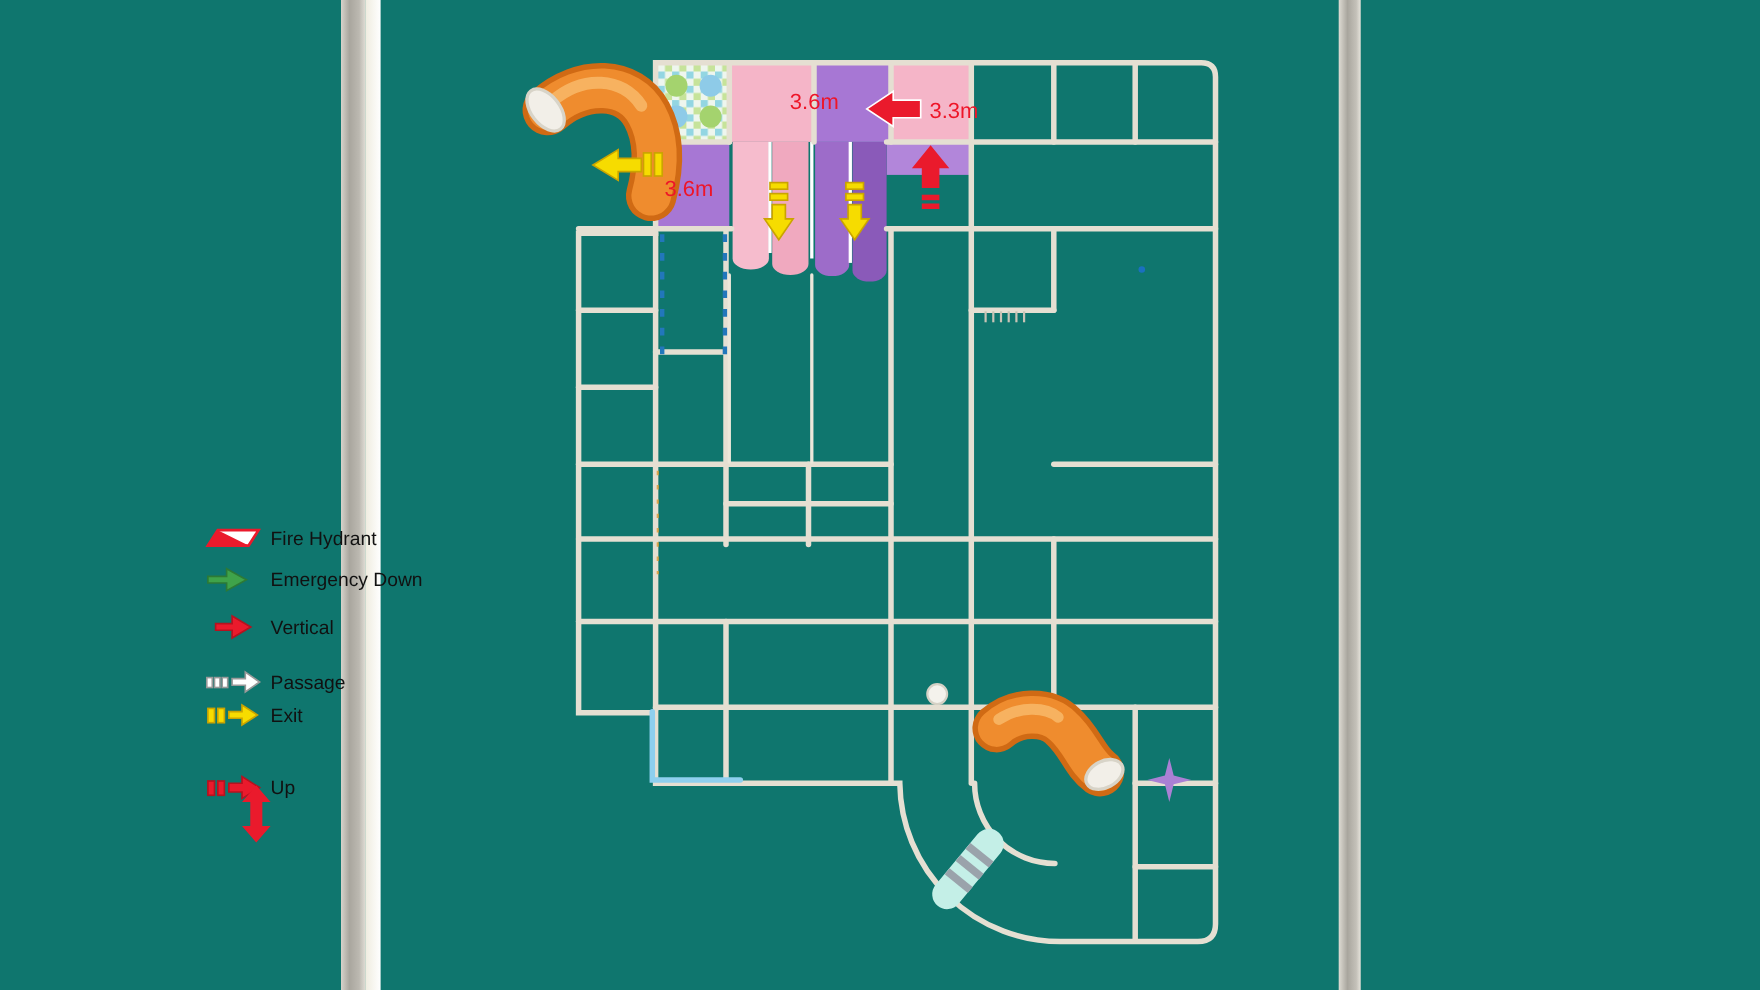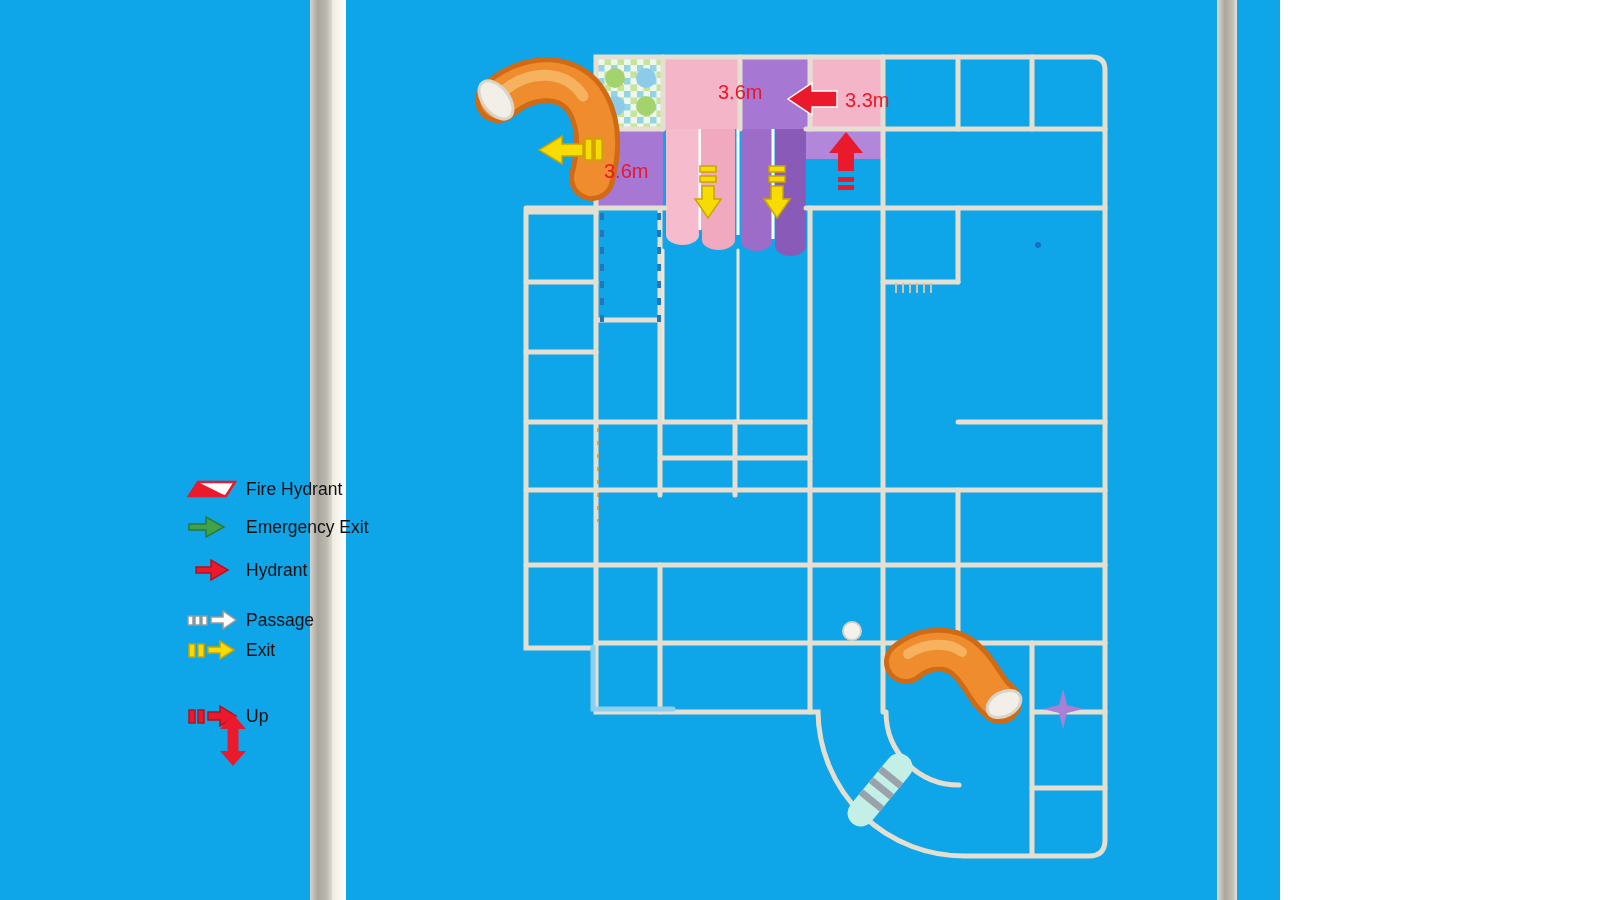--- a/index.html
+++ b/index.html
@@ -1,16 +1,16 @@
 <!DOCTYPE html>
 <html><head>
 <meta charset="utf-8">
 <style>
   html,body{margin:0;padding:0;background:#ffffff;}
-  .canvas{position:relative;width:1280px;height:900px;background:#0ea5e9;overflow:hidden;
+  .canvas{position:relative;width:1600px;height:900px;background:#0f766e;overflow:hidden;
           font-family:"Liberation Sans",sans-serif;}
   .side-bar{position:absolute;top:0;height:900px;}
   .side-bar.left{left:310px;width:22px;
      background:linear-gradient(90deg,#d6d3cb,#a9a69e 35%,#bcb9b1 75%,#dedbd3);}
   .side-bar.left-shadow{left:332px;width:14px;background:linear-gradient(90deg,#efecdf,#ffffff);}
   .side-bar.right{left:1217px;width:20px;
      background:linear-gradient(90deg,#dedbd3,#a9a69e 40%,#c4c1b9 80%,#e6e3db);}
   .plan{position:absolute;left:0;top:0;width:1600px;height:900px;}
   .legend{position:absolute;left:0;top:0;width:400px;height:900px;text-decoration:underline;}
   .legend-row{position:absolute;left:186px;display:flex;align-items:center;height:26px;}
@@ -187,30 +187,30 @@
       </span>
       <span class="llabel">Fire Hydrant</span>
     </div>
 
     <div class="legend-row" style="top:514px">
       <span class="licon">
         <svg width="44" height="24" viewBox="0 0 44 24">
           <polygon points="3,9 20,9 20,2 38,12 20,22 20,15 3,15" fill="#3fa34a" stroke="#2c7a36" stroke-width="1.5"></polygon>
         </svg>
       </span>
-      <span class="llabel">Emergency Exit</span>
+      <span class="llabel">Emergency Down</span>
     </div>
 
     <div class="legend-row" style="top:557px">
       <span class="licon">
         <svg width="44" height="24" viewBox="0 0 44 24">
           <polygon points="10,9 25,9 25,2 42,12 25,22 25,15 10,15" fill="#ea1a2c" stroke="#b5121f" stroke-width="1.5"></polygon>
         </svg>
       </span>
-      <span class="llabel">Hydrant</span>
+      <span class="llabel">Vertical</span>
     </div>
 
     <div class="legend-row" style="top:607px">
       <span class="licon">
         <svg width="54" height="24" viewBox="0 0 54 24">
           <rect x="2" y="8" width="5" height="9" fill="#ffffff" stroke="#999999" stroke-width="1.5"></rect>
           <rect x="9" y="8" width="5" height="9" fill="#ffffff" stroke="#999999" stroke-width="1.5"></rect>
           <rect x="16" y="8" width="5" height="9" fill="#ffffff" stroke="#999999" stroke-width="1.5"></rect>
           <polygon points="25,9 37,9 37,3 50,12 37,21 37,15 25,15" fill="#ffffff" stroke="#999999" stroke-width="1.5"></polygon>
         </svg>

